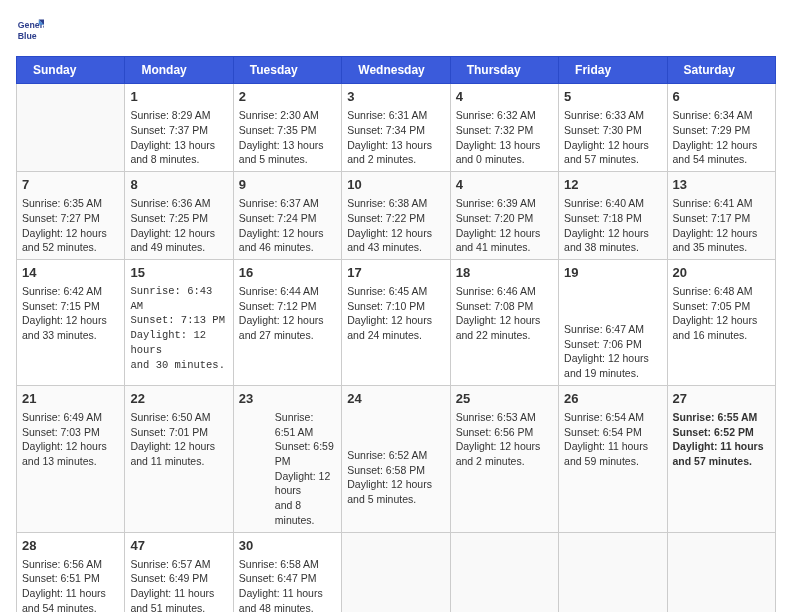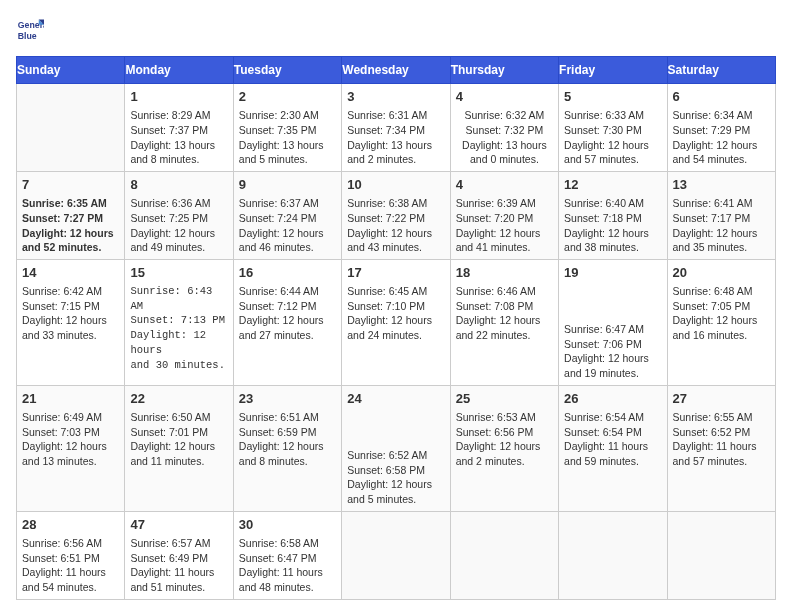--- a/index.html
+++ b/index.html
@@ -36,21 +36,21 @@
       color: #555;
     }
     .calendar {
       width: 100%;
       border-collapse: collapse;
       font-size: 11px;
     }
     .calendar th {
       background: #3b5bdb;
       color: #fff;
-      padding: 6px 0;
+      padding: 6px 16px;
       text-align: left;
       font-size: 12px;
       font-weight: bold;
       border: 1px solid #2a4ac9;
     }
     .calendar td {
       border: 1px solid #ccc;
       vertical-align: top;
       padding: 4px 5px;
       width: 108px;
@@ -128,21 +128,21 @@
         </td>
         <td>
           <span class="day-number">3</span>
           <div class="cell-info" style="white-space: pre-line;">Sunrise: 6:31 AM
 Sunset: 7:34 PM
 Daylight: 13 hours
 and 2 minutes.</div>
         </td>
         <td>
           <span class="day-number">4</span>
-          <div class="cell-info" style="white-space: pre-line; text-align: center;">Sunrise: 6:32 AM
+          <div class="cell-info" style="white-space: pre-line;">Sunrise: 6:32 AM
 Sunset: 7:32 PM
 Daylight: 13 hours
 and 0 minutes.</div>
         </td>
         <td>
           <span class="day-number">5</span>
           <div class="cell-info" style="white-space: pre-line;">Sunrise: 6:33 AM
 Sunset: 7:30 PM
 Daylight: 12 hours
 and 57 minutes.</div>
@@ -151,21 +151,21 @@
           <span class="day-number">6</span>
           <div class="cell-info" style="white-space: pre-line;">Sunrise: 6:34 AM
 Sunset: 7:29 PM
 Daylight: 12 hours
 and 54 minutes.</div>
         </td>
       </tr>
       <tr>
         <td>
           <span class="day-number">7</span>
-          <div class="cell-info" style="white-space: pre-line; font-weight: bold;">Sunrise: 6:35 AM
+          <div class="cell-info" style="white-space: pre-line;">Sunrise: 6:35 AM
 Sunset: 7:27 PM
 Daylight: 12 hours
 and 52 minutes.</div>
         </td>
         <td>
           <span class="day-number">8</span>
           <div class="cell-info" style="white-space: pre-line;">Sunrise: 6:36 AM
 Sunset: 7:25 PM
 Daylight: 12 hours
 and 49 minutes.</div>
@@ -267,21 +267,21 @@
         </td>
         <td>
           <span class="day-number">22</span>
           <div class="cell-info" style="white-space: pre-line;">Sunrise: 6:50 AM
 Sunset: 7:01 PM
 Daylight: 12 hours
 and 11 minutes.</div>
         </td>
         <td>
           <span class="day-number">23</span>
-          <div class="cell-info" style="white-space: pre-line;">Sunrise: 6:51 AM
+          <div class="cell-info" style="white-space: pre-line; margin-left: 36px;">Sunrise: 6:51 AM
 Sunset: 6:59 PM
 Daylight: 12 hours
 and 8 minutes.</div>
         </td>
         <td>
           <span class="day-number">24</span>
           <div class="cell-info" style="white-space: pre-line; margin-top: 40px;">Sunrise: 6:52 AM
 Sunset: 6:58 PM
 Daylight: 12 hours
 and 5 minutes.</div>
@@ -295,21 +295,21 @@
         </td>
         <td>
           <span class="day-number">26</span>
           <div class="cell-info" style="white-space: pre-line;">Sunrise: 6:54 AM
 Sunset: 6:54 PM
 Daylight: 11 hours
 and 59 minutes.</div>
         </td>
         <td>
           <span class="day-number">27</span>
-          <div class="cell-info" style="white-space: pre-line;">Sunrise: 6:55 AM
+          <div class="cell-info" style="white-space: pre-line; font-weight: bold;">Sunrise: 6:55 AM
 Sunset: 6:52 PM
 Daylight: 11 hours
 and 57 minutes.</div>
         </td>
       </tr>
       <tr>
         <td>
           <span class="day-number">28</span>
           <div class="cell-info" style="white-space: pre-line;">Sunrise: 6:56 AM
 Sunset: 6:51 PM

